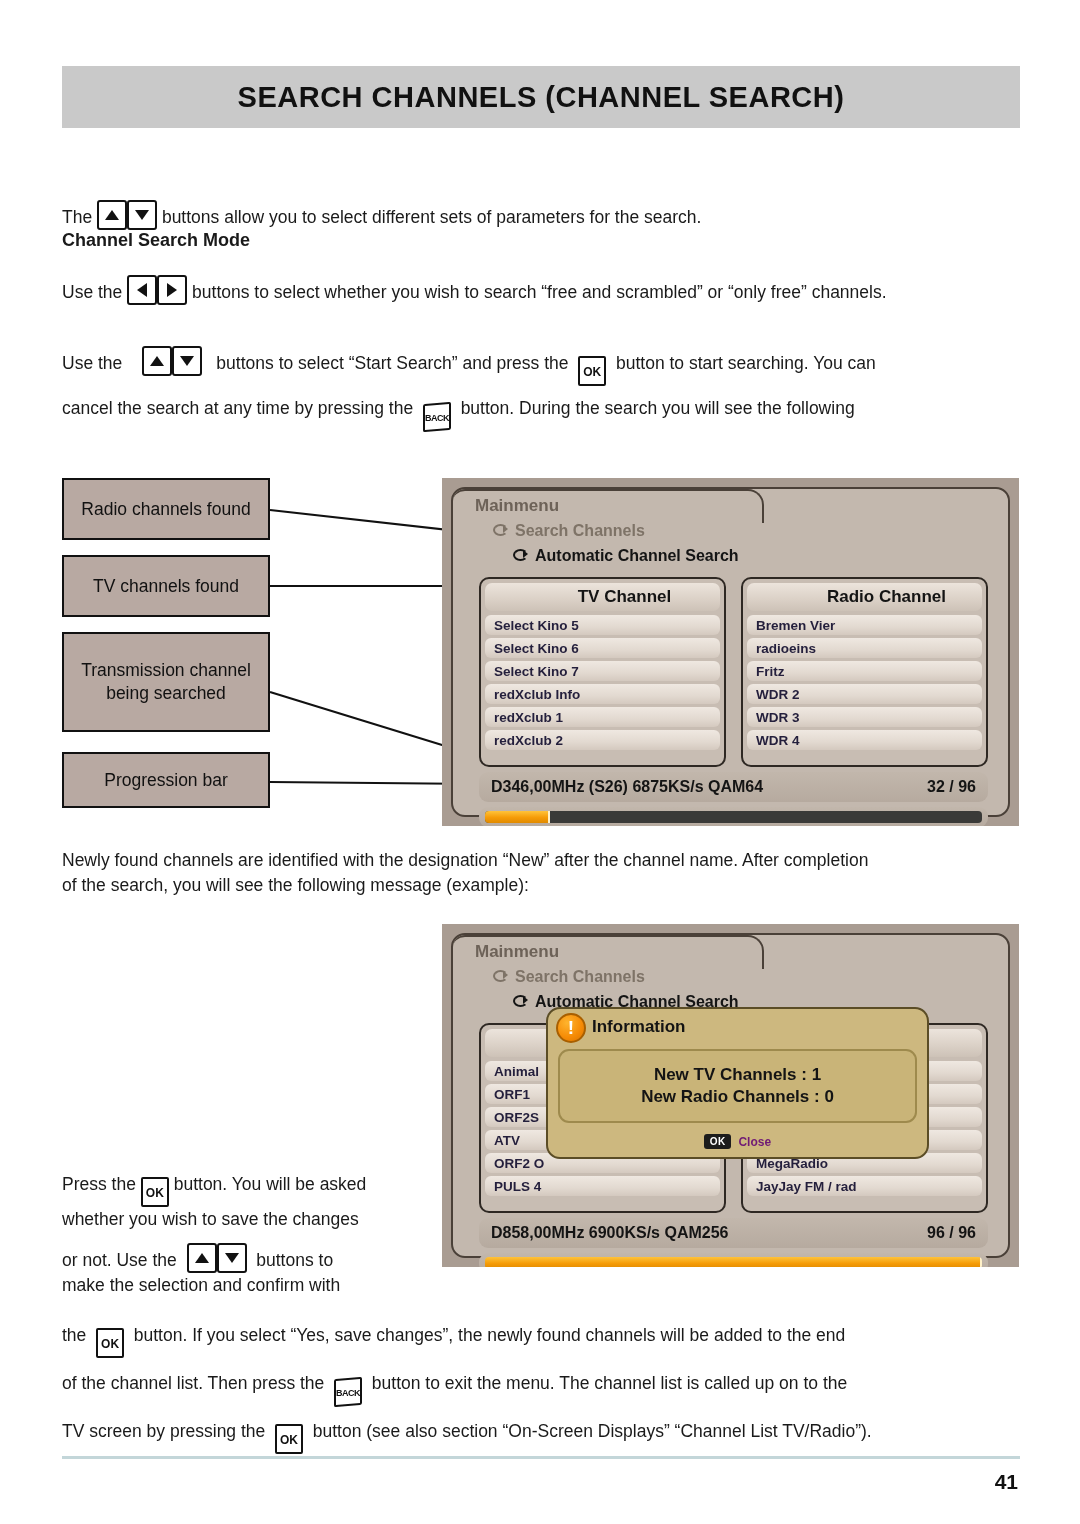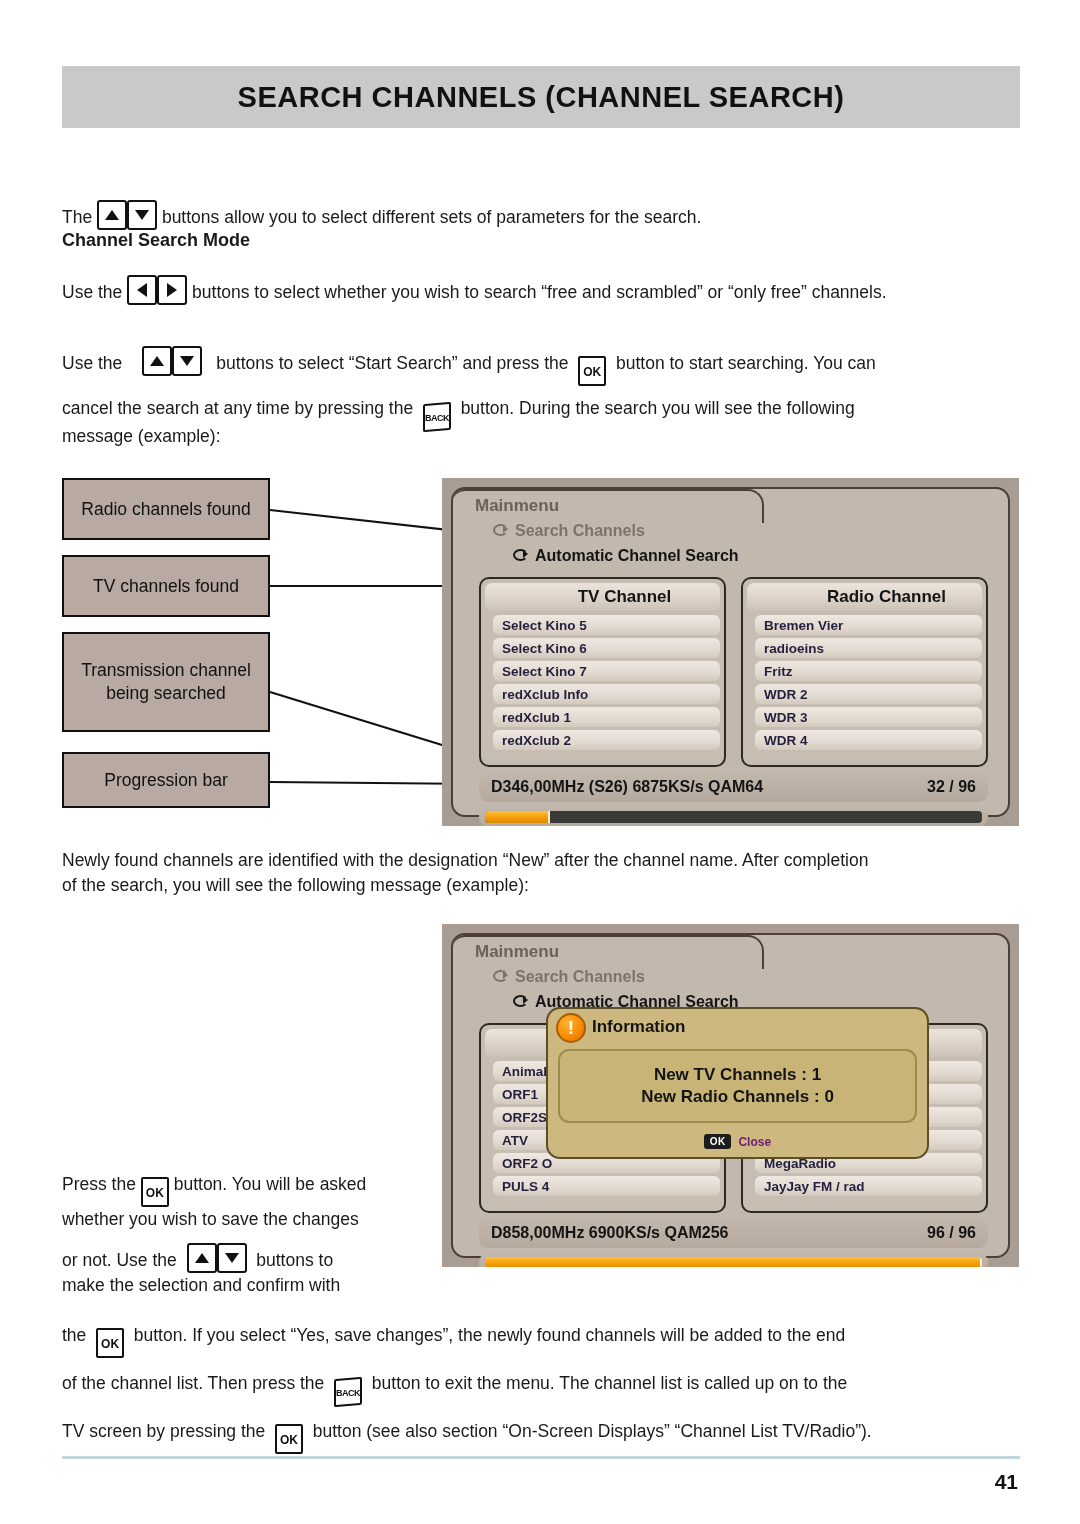--- a/index.html
+++ b/index.html
@@ -138,21 +138,20 @@
     font-size:17px;font-weight:bold;color:#141414;padding-left:44px;
   }
   .lrow{
     position:absolute;left:4px;right:4px;height:20px;
     background:linear-gradient(180deg,#efe8e1 0%,#e2d9d0 60%,#d4c9bf 100%);
     border-radius:6px;
     display:flex;align-items:center;
     padding-left:9px;box-sizing:border-box;
     font-size:13.5px;font-weight:bold;color:#241f3c;
     white-space:nowrap;
-    margin-left:8px;
   }
   .statusbar{
     position:absolute;
     background:linear-gradient(180deg,#c2b7ac 0%,#b6aa9f 100%);
     border-radius:9px;
     display:flex;align-items:center;justify-content:space-between;
     padding:0 12px;box-sizing:border-box;
     font-size:16px;font-weight:bold;color:#141414;
     white-space:nowrap;
   }
@@ -257,21 +256,20 @@
       <span>button to start searching. You can</span>
     </span>
   </div>
   <div class="para" style="left:62px;top:396px;width:958px;">
     <span style="display:inline-block;width:958px;">
       <span>cancel the search at any time by pressing the</span>&nbsp;
       <span class="key back"><span>BACK</span></span>&nbsp;
       <span>button. During the search you will see the following</span>
     </span>
   </div>
-  <div class="para" style="left:62px;top:424px;width:958px;">message (example):</div>
 
   <div class="callout" style="left:62px;top:555px;width:208px;height:62px;">
     <div>
       <span class="ln">TV channels</span>
       <span class="ln">found</span>
     </div>
   </div>
   <div class="callout" style="left:62px;top:478px;width:208px;height:62px;">
     <div>
       <span class="ln">Radio</span>

